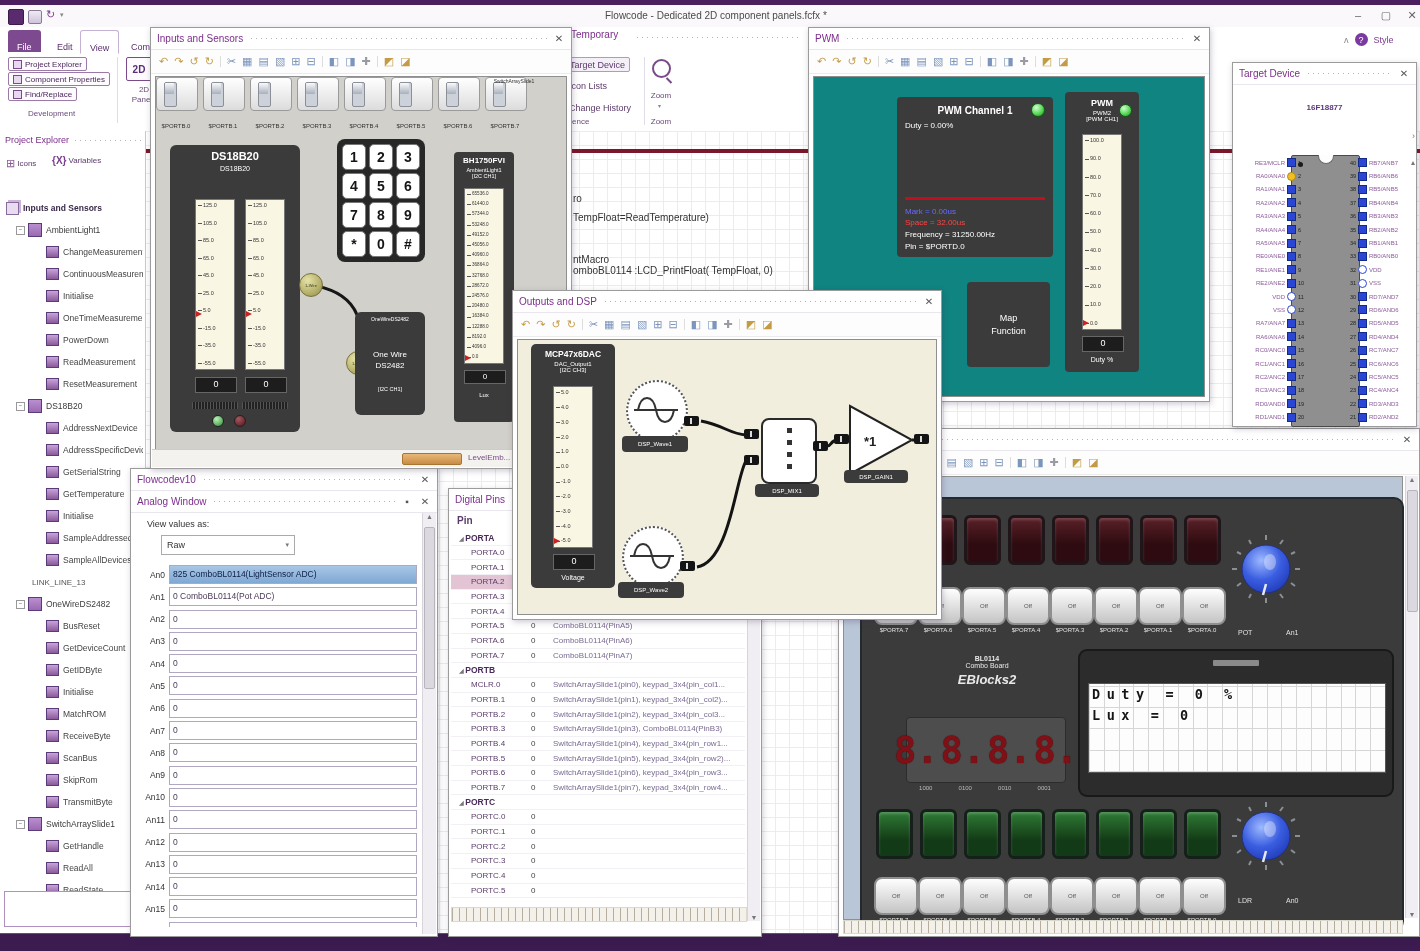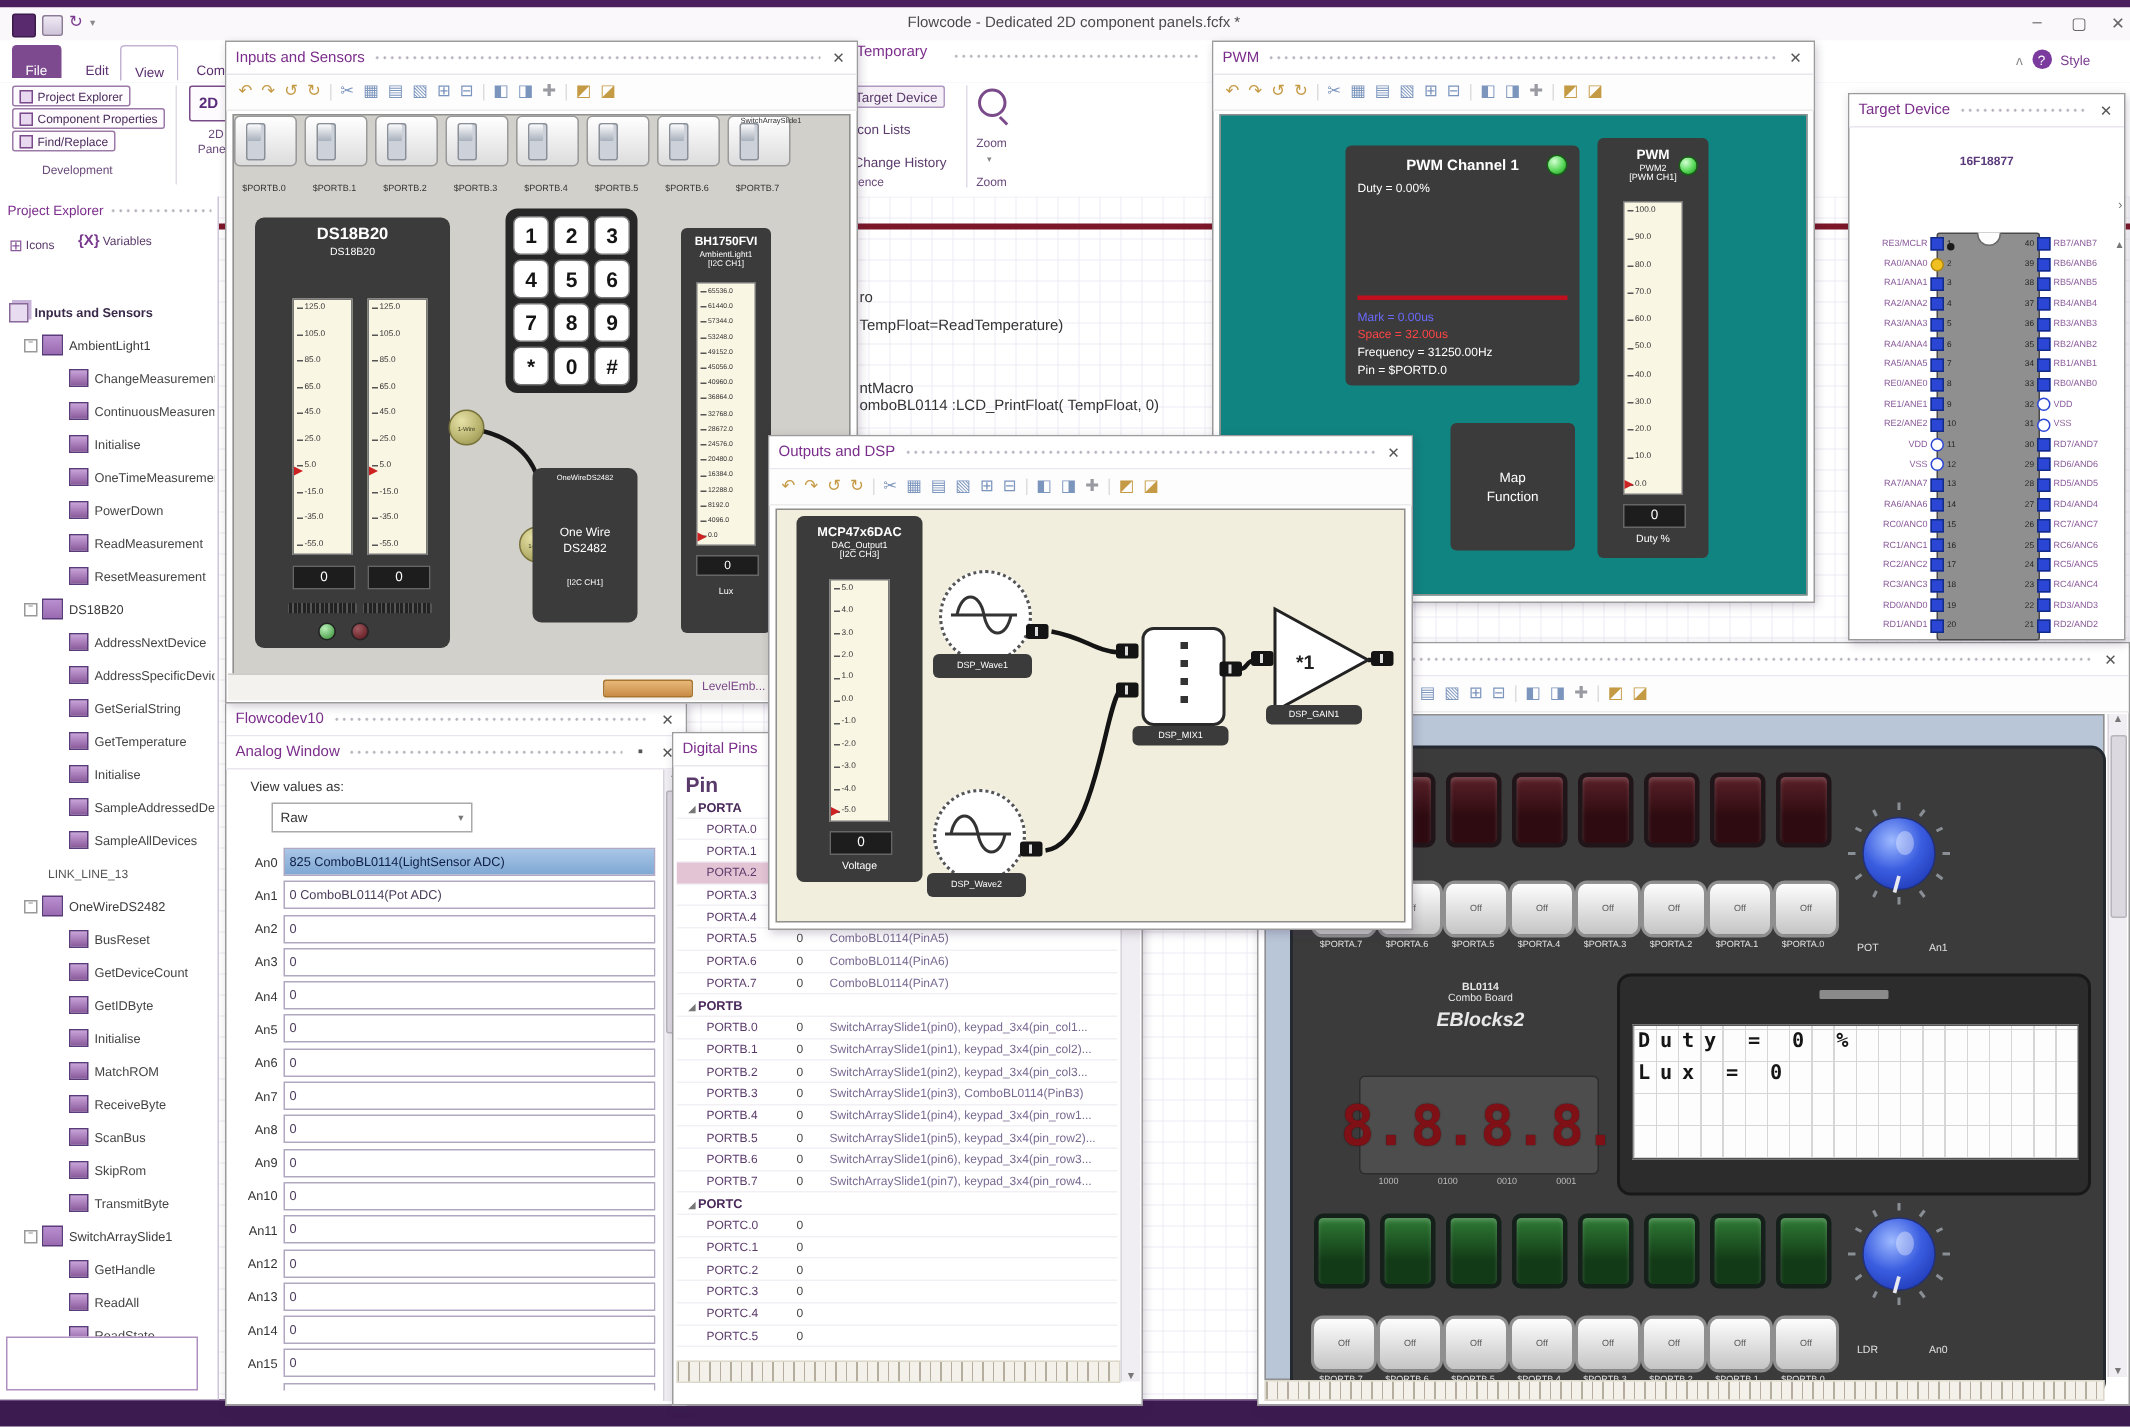--- a/index.html
+++ b/index.html
@@ -1066,21 +1066,21 @@
     <div class="plug" style="left:166px;top:76px"></div>
     <div class="plug" style="left:226px;top:89px"></div>
     <div class="plug" style="left:226px;top:115px"></div>
     <div class="plug" style="left:162px;top:221px"></div>
     <div class="plug" style="left:295px;top:101px"></div>
     <div class="plug" style="left:316px;top:94px"></div>
     <div class="plug" style="left:396px;top:94px"></div>
   </div>
 </div>
 
-<div class="win" style="left:150px;top:468px;width:306px;height:467px;z-index:4">
+<div class="win" style="left:130px;top:468px;width:306px;height:467px;z-index:4">
   <div class="tbar">
     <span class="tt">Flowcodev10</span>
     <span class="dots"></span>
     <span class="wx">✕</span>
   </div>
   <div class="tbar">
     <span class="tt">Analog Window</span>
     <span class="dots"></span>
     <span class="wx">▪</span>
     <span class="wx">✕</span>
@@ -1164,21 +1164,21 @@
     <div class="thumbv" style="top:14px;height:160px"></div>
   </div>
 </div>
 
 <div class="win" style="left:448px;top:488px;width:312px;height:447px;z-index:4">
   <div class="tbar">
     <span class="tt">Digital Pins</span>
     <span class="dots"></span>
     <span class="wx">✕</span>
   </div>
-  <div class="abs" style="left:8px;top:26px;font-size:14px;font-weight:bold;color:#5a3a6a">Pin</div>
+  <div class="abs" style="left:8px;top:26px;font-size:10px;font-weight:bold;color:#5a3a6a">Pin</div>
   <div class="abs" style="left:2px;top:42px;width:294px;height:370px;overflow:hidden">
       <div class="drow grp">
       <span class="dpin">PORTA</span>
       <span class="dval"></span>
       <span class="dmap"></span>
     </div>
       <div class="drow">
       <span class="dpin">PORTA.0</span>
       <span class="dval">0</span>
       <span class="dmap"></span>
@@ -1217,21 +1217,21 @@
       <span class="dpin">PORTA.7</span>
       <span class="dval">0</span>
       <span class="dmap">ComboBL0114(PinA7)</span>
     </div>
       <div class="drow grp">
       <span class="dpin">PORTB</span>
       <span class="dval"></span>
       <span class="dmap"></span>
     </div>
       <div class="drow">
-      <span class="dpin">PORTB.0</span>
+      <span class="dpin">MCLR.0</span>
       <span class="dval">0</span>
       <span class="dmap">SwitchArraySlide1(pin0), keypad_3x4(pin_col1...</span>
     </div>
       <div class="drow">
       <span class="dpin">PORTB.1</span>
       <span class="dval">0</span>
       <span class="dmap">SwitchArraySlide1(pin1), keypad_3x4(pin_col2)...</span>
     </div>
       <div class="drow">
       <span class="dpin">PORTB.2</span>

